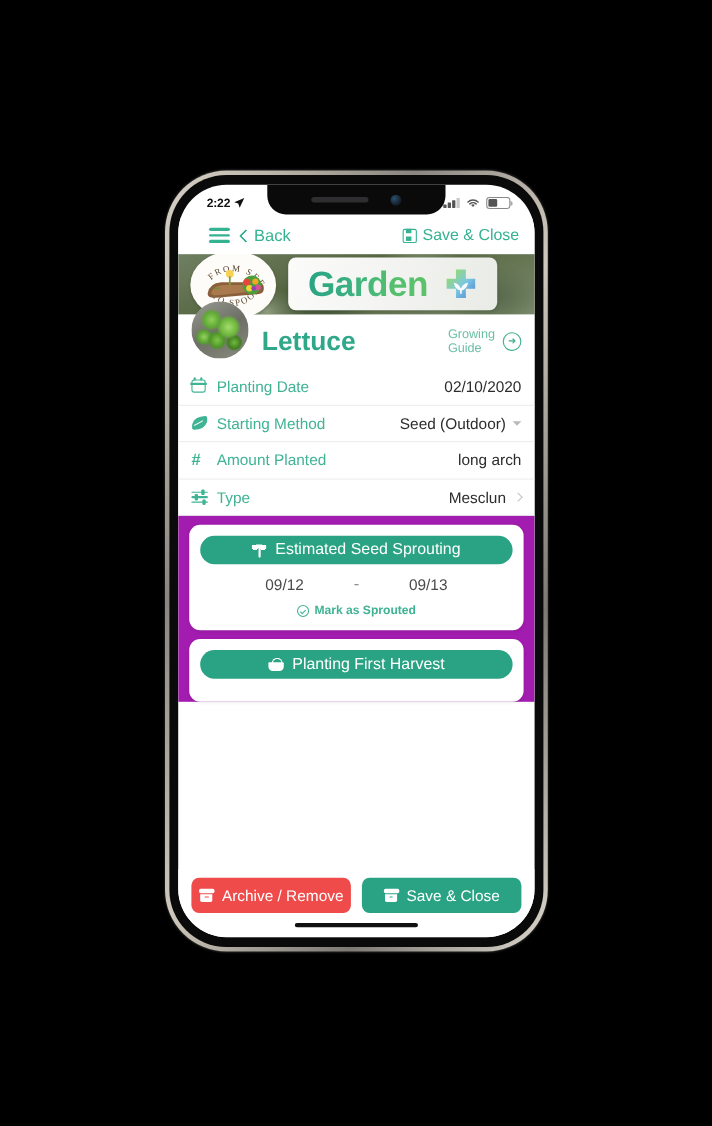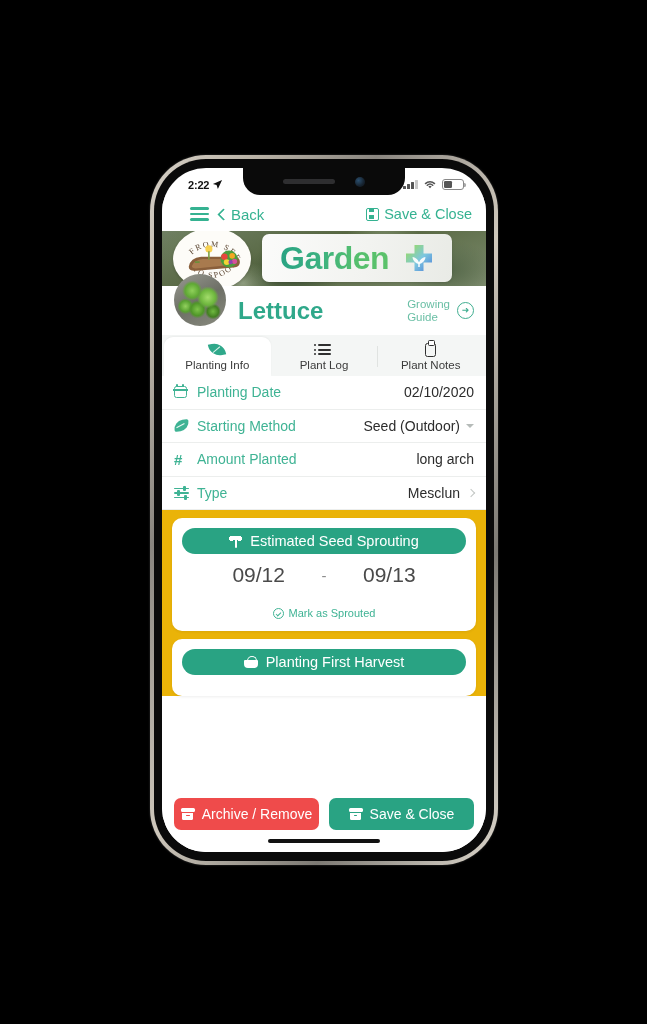--- a/index.html
+++ b/index.html
@@ -179,38 +179,38 @@
   .hash-icon { font-size:15px; font-weight:bold; color:#3fb394; line-height:1; }
   .note-icon { width:13px;height:13px;background:#3fb394;border-radius:2.5px;position:relative;}
   .note-icon::after{content:"";position:absolute;right:0;bottom:0;border-width:0 0 5.5px 5.5px;border-style:solid;border-color:transparent transparent #ffffff transparent;}
   .slider-icon{width:15px;height:11px;position:relative;}
   .slider-icon i{position:absolute;left:0;right:0;height:1.9px;background:#3fb394;border-radius:1px;}
   .slider-icon i:nth-child(1){top:0;} .slider-icon i:nth-child(2){top:4.5px;} .slider-icon i:nth-child(3){top:9px;}
   .slider-icon b{position:absolute;width:3.2px;height:5.4px;background:#3fb394;border-radius:1px;}
   .slider-icon b:nth-of-type(1){left:9px;top:-1.7px;} .slider-icon b:nth-of-type(2){left:3px;top:2.8px;} .slider-icon b:nth-of-type(3){left:10px;top:7.3px;}
 
   
-  #scroll-area { background:#eab308; padding:8px 0 0 0; }
+  #scroll-area { background:#a21caf; padding:8px 0 0 0; }
   .card { background:#fff; border-radius:10px; margin:0 10px 8px 10px; padding:10px 10px 12px 10px;
     box-shadow:0 1px 3px rgba(0,0,0,.07); }
   .card-pill { background:#29a383; color:#fff; border-radius:18px; height:26px;
     display:flex; align-items:center; justify-content:center; gap:8px; font-size:14.5px; }
   .pill-icon-sprout { width:13px;height:13px;position:relative; }
   .pill-icon-sprout::before{content:"";position:absolute;left:5.4px;top:2px;width:2px;height:11px;background:#fff;border-radius:1px;}
   .pill-icon-sprout::after{content:"";position:absolute;left:0;top:1px;width:13px;height:5px;
     background:radial-gradient(ellipse 4px 3px at 20% 50%,#fff 80%,transparent 81%),
                radial-gradient(ellipse 4px 3px at 80% 50%,#fff 80%,transparent 81%),
                radial-gradient(ellipse 3px 3px at 50% 10%,#fff 80%,transparent 81%);}
   .pill-icon-basket { width:14px;height:12px;position:relative; }
   .pill-icon-basket::before{content:"";position:absolute;left:0;top:4px;width:14px;height:8px;background:#fff;border-radius:1px 1px 4px 4px;}
   .pill-icon-basket::after{content:"";position:absolute;left:3px;top:0px;width:8px;height:6px;border:1.6px solid #fff;border-bottom:none;border-radius:5px 5px 0 0;}
   .date-range { display:flex; align-items:center; justify-content:center; gap:6px; margin-top:9px; }
-  .date-range .d { font-size:21px; color:#4a4a4a; width:40%; text-align:center; }
+  .date-range .d { font-size:14px; color:#4a4a4a; width:40%; text-align:center; }
   .date-range .sep { color:#8d8d8d; font-size:15px; }
-  .mark-row { margin-top:20px; display:flex; align-items:center; justify-content:center; gap:5px; cursor:pointer; }
+  .mark-row { margin-top:10px; display:flex; align-items:center; justify-content:center; gap:5px; cursor:pointer;font-weight:bold; }
   .check-circle { width:11px;height:11px;border-radius:50%;border:1.4px solid #3fb394;position:relative;}
   .check-circle::after{content:"";position:absolute;left:2.1px;top:3.2px;width:4.4px;height:2.2px;
     border-left:1.4px solid #3fb394;border-bottom:1.4px solid #3fb394;transform:rotate(-45deg);}
   .mark-label { color:#3fb394; font-size:11px; }
 
   
   #action-bar { position:absolute; left:0; right:0; bottom:0; height:62px; background:#fff;
     display:flex; align-items:flex-start; gap:10px; padding:8px 12px 0 12px; z-index:25; }
   .action-btn { flex:1; height:32px; border-radius:7px; display:flex; align-items:center; justify-content:center;
     gap:7px; color:#fff; font-size:14px; cursor:pointer; border:none; font-family:"Liberation Sans",sans-serif; }
@@ -326,44 +326,20 @@
         <div id="plant-name">Lettuce</div>
         <div id="growing-guide">
           <div id="gg-label">
             <div>Growing</div>
             <div>Guide</div>
           </div>
           <span class="arrow-circle"></span>
         </div>
       </div>
 
-      <div id="tabs">
-        <div class="tab active">
-          <span class="tab-icon">
-              <span class="leaf-icon"></span>
-            </span>
-          <span>Planting Info</span>
-        </div>
-        <div class="tab">
-          <span class="tab-icon">
-              <span class="list-icon">
-                <i></i>
-                <i></i>
-                <i></i>
-              </span>
-            </span>
-          <span>Plant Log</span>
-        </div>
-        <div class="tab">
-          <span class="tab-icon">
-              <span class="clip-icon"></span>
-            </span>
-          <span>Plant Notes</span>
-        </div>
-      </div>
 
       <div id="form-list">
 
         <div class="form-row">
           <span class="row-icon">
               <span class="cal-icon"></span>
             </span>
           <span class="row-label">Planting Date</span>
           <span class="row-value">02/10/2020</span>
         </div>

